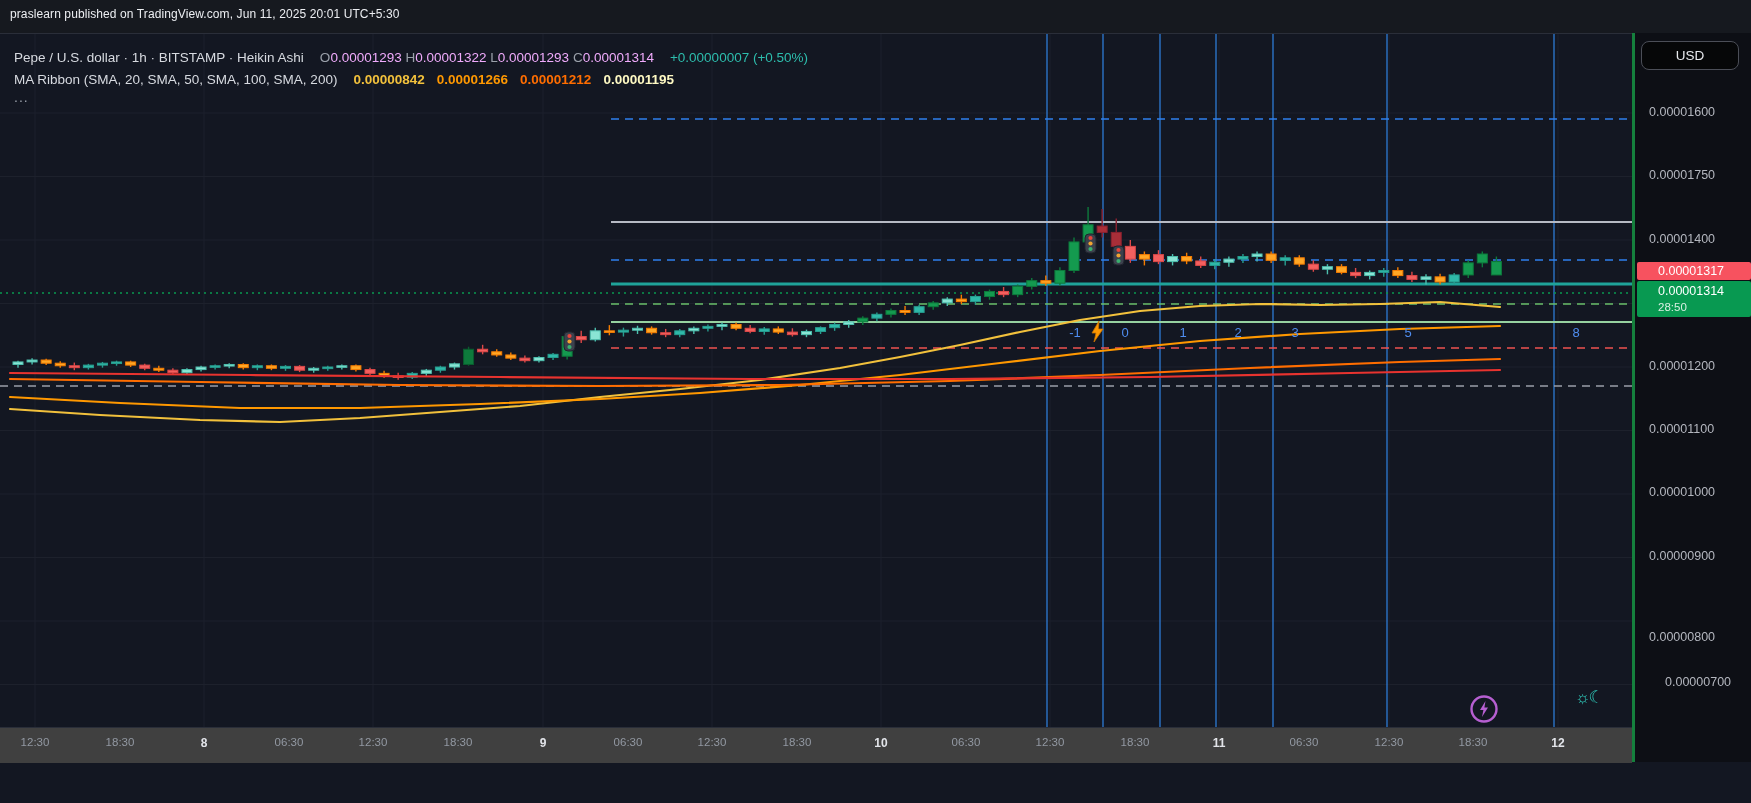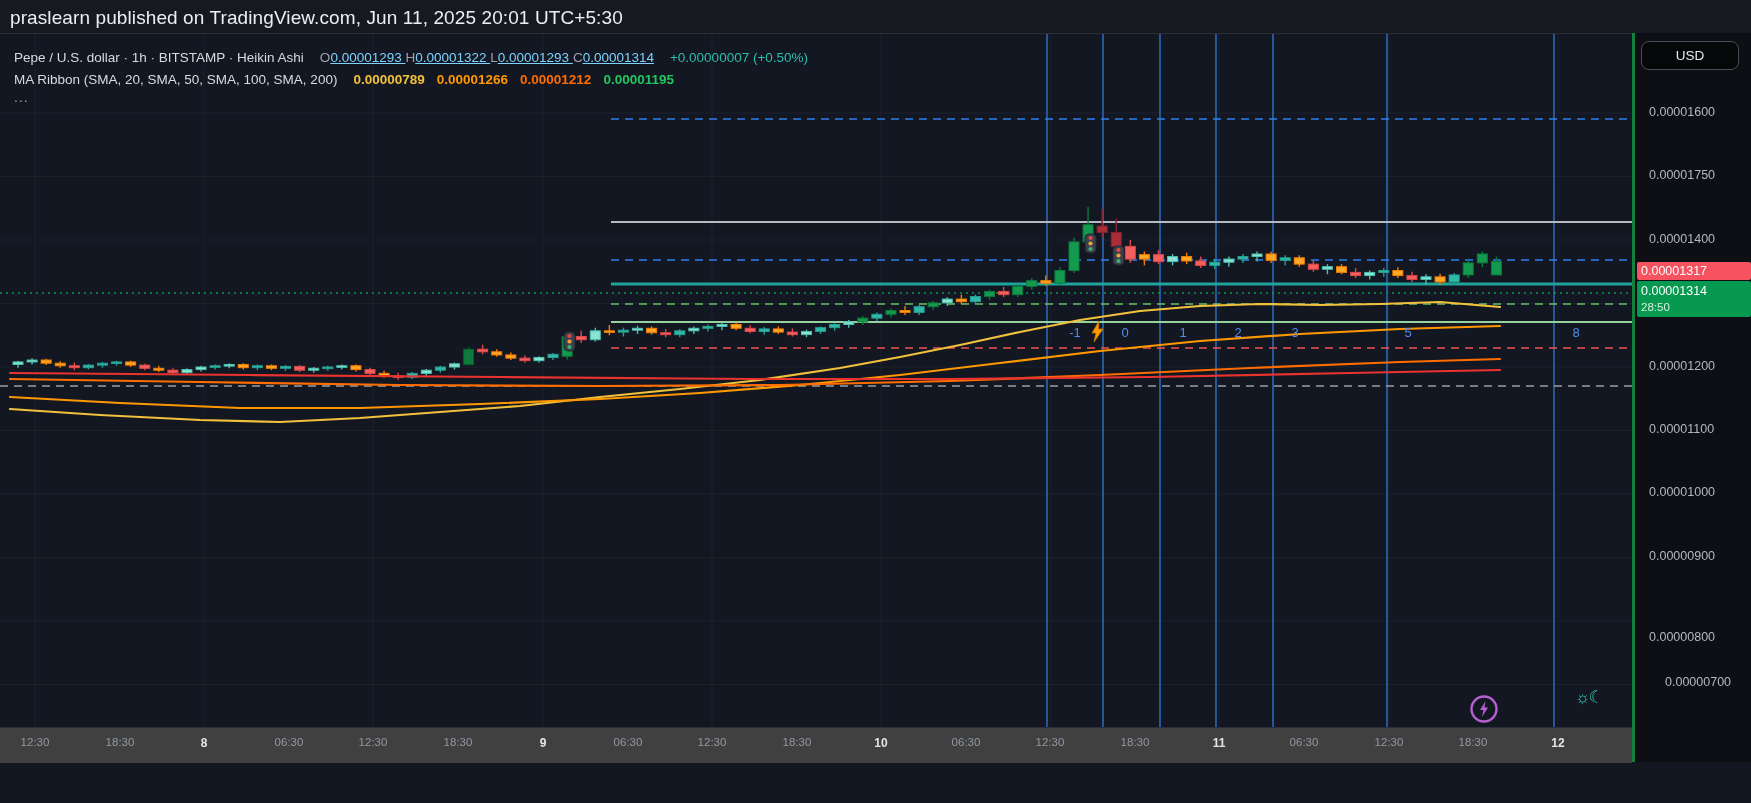--- a/index.html
+++ b/index.html
@@ -1,37 +1,37 @@
 <!DOCTYPE html>
 <html><head>
 <meta charset="utf-8">
 <style>
   html,body{margin:0;padding:0;background:#0b0d12;}
   body{font-family:"Liberation Sans","DejaVu Sans",sans-serif;-webkit-font-smoothing:antialiased;}
   #stage{position:relative;width:1751px;height:803px;background:#131722;overflow:hidden;}
   
   #pubbar{position:absolute;left:0;top:0;width:1751px;height:33px;background:#16191f;}
-  #pubbar .t{position:absolute;left:10px;top:7px;font-size:19px;color:#eceef2;letter-spacing:.1px;}
+  #pubbar .t{position:absolute;left:10px;top:7px;font-size:12px;color:#eceef2;letter-spacing:.1px;}
   
   #chart{position:absolute;left:0;top:33px;width:1632px;height:694px;background:#131722;border-top:1px solid #2a2e39;}
   #chartsvg{position:absolute;left:0;top:0;}
   
   #legend{position:absolute;left:14px;top:9px;z-index:30;font-size:13.5px;}
   .lrow{display:flex;align-items:flex-end;gap:16px;white-space:nowrap;height:22px;}
   .sym{color:#d7dae0;}
   .okey{color:#9aa0aa;}
-  .oval{color:#7dd3fc;text-decoration:underline;}
+  .oval{color:#f0abfc;}
   .chg{color:#2dbdad;}
   .maval{font-weight:bold;}
   .dots{color:#9aa0aa;font-size:14px;letter-spacing:1px;margin-top:2px;}
   
   #raxis{position:absolute;left:1632px;top:33px;width:119px;height:729px;background:#0d0f15;border-left:3px solid #15803d;}
   #usdbtn{position:absolute;left:6px;top:8px;width:96px;height:27px;background:#060708;border:1px solid #4b4e57;border-radius:8px;color:#e8eaee;font-size:13.5px;display:flex;align-items:center;justify-content:center;}
   .ptick{position:absolute;left:14px;transform:translateY(-50%);color:#b4b7bf;font-size:12.5px;}
-  .badge{position:absolute;left:2px;width:114px;border-radius:2px;color:#fff;font-size:12.5px;display:flex;flex-direction:column;justify-content:center;padding-left:4px;box-sizing:border-box;}
+  .badge{position:absolute;left:2px;width:114px;border-radius:2px;color:#fff;font-size:12.5px;display:flex;flex-direction:column;justify-content:center;padding-left:21px;box-sizing:border-box;}
   #badge-red{height:18px;}
   #badge-green{height:36px;line-height:16px;}
   #badge-green .cd{font-size:11.5px;color:#d8efe2;}
   
   #taxis{position:absolute;left:0;top:727px;width:1632px;height:35px;background:#404040;border-top:1px solid #2a2e39;}
   .ttick{position:absolute;top:8px;transform:translateX(-50%);color:#9298a2;font-size:11.5px;}
   .ttick.day{color:#e2e4e9;font-weight:bold;font-size:12px;}
   
   #footer{position:absolute;left:0;top:762px;width:1751px;height:41px;background:#1d2028;display:flex;align-items:center;}
   #tvlogo{margin-left:13px;}
@@ -332,21 +332,21 @@
       </svg>
 
     <div id="legend">
       <div class="lrow">
         <span class="sym">Pepe / U.S. dollar · 1h · BITSTAMP · Heikin Ashi</span>
         <span id="ohlc"><span class="okey">O</span><span class="oval">0.00001293 </span><span class="okey">H</span><span class="oval">0.00001322 </span><span class="okey">L</span><span class="oval">0.00001293 </span><span class="okey">C</span><span class="oval">0.00001314 </span></span>
         <span class="chg">+0.00000007 (+0.50%)</span>
       </div>
       <div class="lrow">
         <span class="sym">MA Ribbon (SMA, 20, SMA, 50, SMA, 100, SMA, 200)</span>
-        <span id="mavals"><span class="maval" style="color: rgb(242, 193, 60); margin-right: 12px;">0.00000789</span><span class="maval" style="color: rgb(255, 152, 0); margin-right: 12px;">0.00001266</span><span class="maval" style="color: rgb(255, 109, 0); margin-right: 12px;">0.00001212</span><span class="maval" style="color: #22c55e; margin-right: 12px;">0.00001195</span></span>
+        <span id="mavals"><span class="maval" style="color: rgb(242, 193, 60); margin-right: 12px;">0.00000842</span><span class="maval" style="color: rgb(255, 152, 0); margin-right: 12px;">0.00001266</span><span class="maval" style="color: rgb(255, 109, 0); margin-right: 12px;">0.00001212</span><span class="maval" style="color: #fef9c3; margin-right: 12px;">0.00001195</span></span>
       </div>
       <div class="dots">...</div>
     </div>
 
     <div class="floaticon" id="sunmoon" style="left: 1575px; top: 653px;">☼☾</div>
     <svg class="floaticon" id="circled-bolt" width="30" height="30" viewBox="0 0 30 30" style="left: 1469px; top: 660px;">
       <circle cx="15" cy="15" r="12.5" fill="none" stroke-width="2.4" stroke="#b65fd1"></circle>
       <path d="M16.5 7 L11 16 h3.4 L13 23 L19 13.5 h-3.6 Z" stroke="none" fill="#b65fd1"></path>
     </svg>
   </div>

